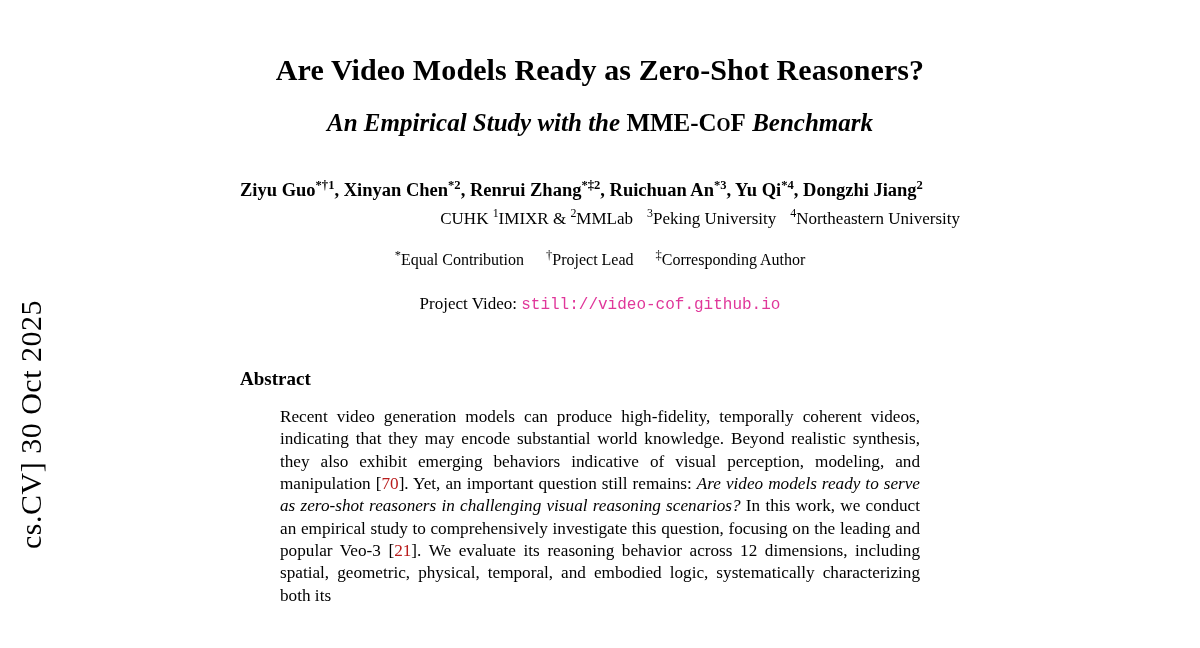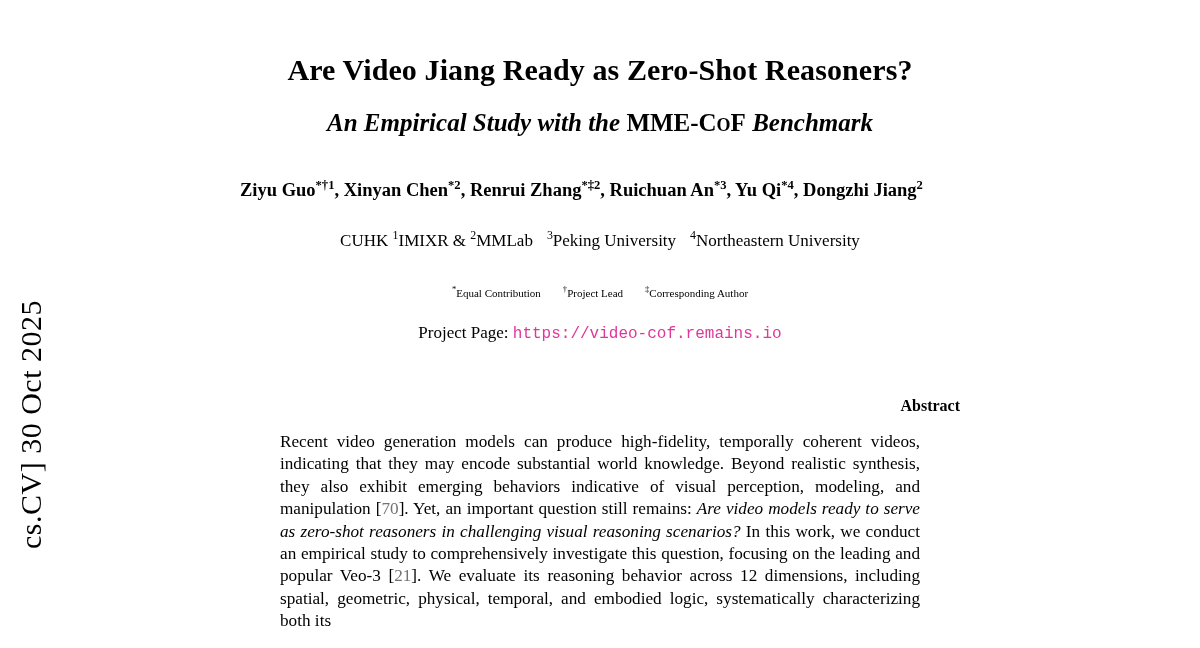--- a/index.html
+++ b/index.html
@@ -73,104 +73,103 @@
     font-weight: bold;
     line-height: 1.5;
   }
   .authors sup {
     font-size: 0.68em;
     font-weight: bold;
     vertical-align: super;
   }
 
   .affil {
-    margin-top: 22px;
-    text-align: center;
+    text-align: right;
     font-size: 17px;
     line-height: 1.4;
   }
   .affil sup {
     font-size: 0.7em;
     vertical-align: super;
   }
   .affil .gap { display: inline-block; width: 14px; }
 
   .notes {
-    margin-top: 32px;
+    margin-top: 18px;
     text-align: center;
-    font-size: 11px;
+    font-size: 16px;
   }
   .notes sup { font-size: 0.78em; vertical-align: super; }
   .notes .sep { display: inline-block; width: 22px; }
 
   .project {
     margin-top: 24px;
     text-align: center;
     font-size: 17px;
   }
   .project a {
     font-family: "Liberation Mono", monospace;
     font-size: 16px;
     color: #e0379a;
     text-decoration: none;
   }
 
   .abstract-head {
     margin-top: 54px;
-    text-align: right;
-    font-size: 16px;
+    text-align: left;
+    font-size: 19px;
     font-weight: bold;
   }
 
   .abstract-body {
     margin-top: 16px;
     width: 640px;
     margin-left: 40px;
     font-size: 17.2px;
     line-height: 1.30;
     text-align: justify;
     text-justify: inter-word;
     hyphens: auto;
   }
-  .abstract-body .cite { color: #737373; }
+  .abstract-body .cite { color: #b91c1c; }
   .abstract-body .it { font-style: italic; }
   .abstract-body .bf { font-weight: normal; }
 </style>
 </head>
 <body>
 
 <div class="page">
 
   <div class="arxiv-stamp">cs.CV]  30 Oct 2025</div>
 
   <div class="content">
 
-    <h1 class="title">Are Video Jiang Ready as Zero-Shot Reasoners?</h1>
+    <h1 class="title">Are Video Models Ready as Zero-Shot Reasoners?</h1>
 
     <div class="subtitle">
       <span>An Empirical Study with the </span><span class="sc">MME-CoF</span><span> Benchmark</span>
     </div>
 
     <div class="authors">
       <div>
         Ziyu Guo<sup>*†1</sup>, Xinyan Chen<sup>*2</sup>, Renrui Zhang<sup>*‡2</sup>, Ruichuan An<sup>*3</sup>, Yu Qi<sup>*4</sup>, Dongzhi Jiang<sup>2</sup>
       </div>
     </div>
 
     <div class="affil">
       CUHK <sup>1</sup>IMIXR &amp; <sup>2</sup>MMLab<span class="gap"></span><sup>3</sup>Peking University<span class="gap"></span><sup>4</sup>Northeastern University
     </div>
 
     <div class="notes">
       <sup>*</sup>Equal Contribution<span class="sep"></span><sup>†</sup>Project Lead<span class="sep"></span><sup>‡</sup>Corresponding Author
     </div>
 
     <div class="project">
-      <span>Project Page:</span>
-      <a href="#">https://video-cof.remains.io</a>
+      <span>Project Video:</span>
+      <a href="#">still://video-cof.github.io</a>
     </div>
 
     <div class="abstract-head">Abstract</div>
 
     <div class="abstract-body" id="abstract-body"><span>Recent video generation models can produce high-fidelity, temporally coherent videos, indicating that they may encode substantial world knowledge. Beyond realistic synthesis, they also exhibit emerging behaviors indicative of visual perception, modeling, and manipulation [</span><span class="cite">70</span><span>]. Yet, an important question still remains: </span><span class="it">Are video models ready to serve as zero-shot reasoners in challenging visual reasoning scenarios?</span><span> In this work, we conduct </span><span class="bf">an empirical study</span><span> to comprehensively investigate this question, focusing on the leading and popular Veo-3 [</span><span class="cite">21</span><span>]. We evaluate its reasoning behavior across 12 dimensions, including spatial, geometric, physical, temporal, and embodied logic, systematically characterizing both its</span></div>
 
   </div>
 </div>
 
 </body></html>

